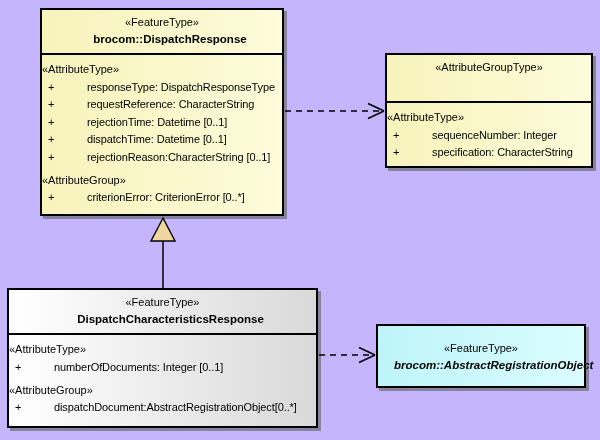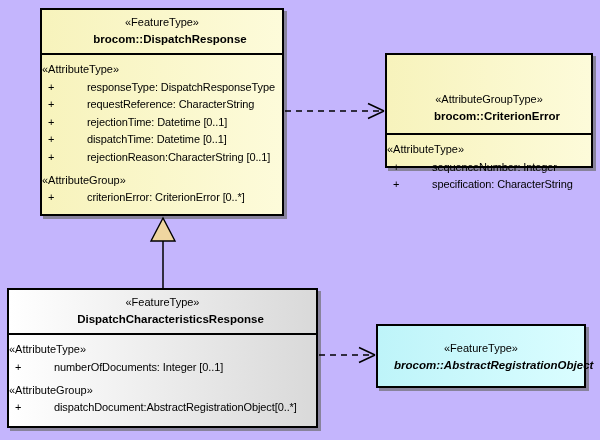--- a/index.html
+++ b/index.html
@@ -64,23 +64,22 @@
       </div>
       <div class="section-header" data-interactable="false">«AttributeGroup»</div>
       <div class="attr-row" data-interactable="false">
         <span class="vis" data-interactable="false">+</span>
         <span class="attr-text" data-interactable="false">criterionError: CriterionError [0..*]</span>
       </div>
     </div>
   </div>
 
   <div class="uml-box fill-yellow" data-interactable="true" style="left:385px;top:53px;width:208px;height:115px;">
-    <div class="box-header" data-interactable="false" style="height:41px;margin-top:32px;">
+    <div class="box-header" data-interactable="false" style="height:41px;">
       <div class="stereotype" data-interactable="false">«AttributeGroupType»</div>
-      <div class="class-name" data-interactable="false">brocom::CriterionError</div>
     </div>
     <div class="box-body" data-interactable="false">
       <div class="section-header" data-interactable="false">«AttributeType»</div>
       <div class="attr-row" data-interactable="false">
         <span class="vis" data-interactable="false">+</span>
         <span class="attr-text" data-interactable="false">sequenceNumber: Integer</span>
       </div>
       <div class="attr-row" data-interactable="false">
         <span class="vis" data-interactable="false">+</span>
         <span class="attr-text" data-interactable="false">specification: CharacterString</span>

